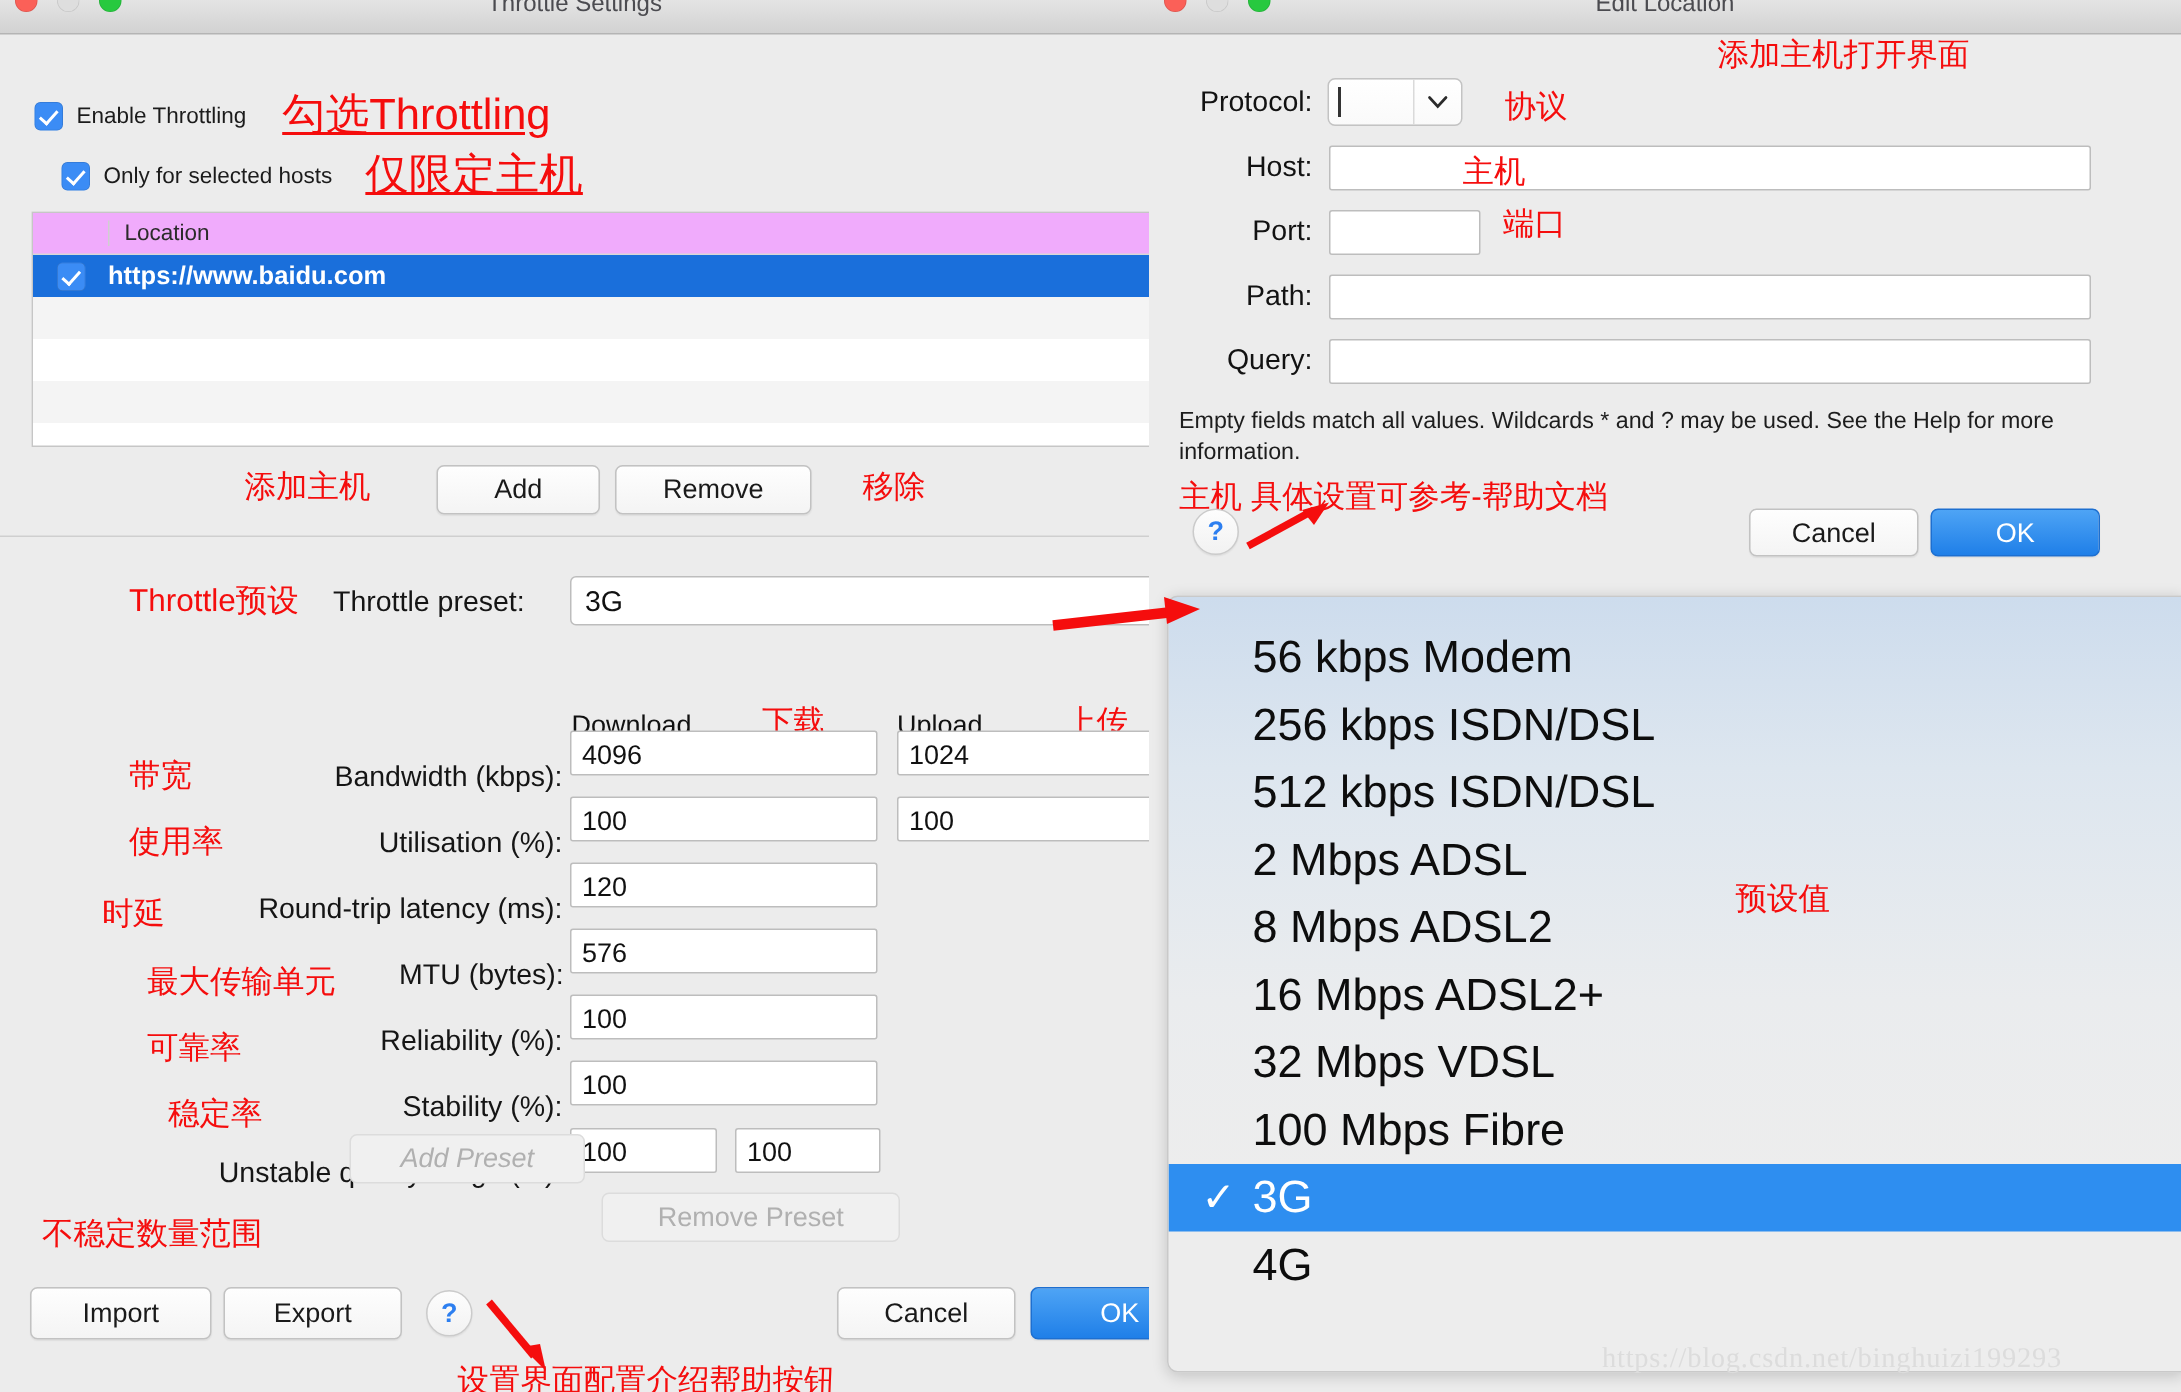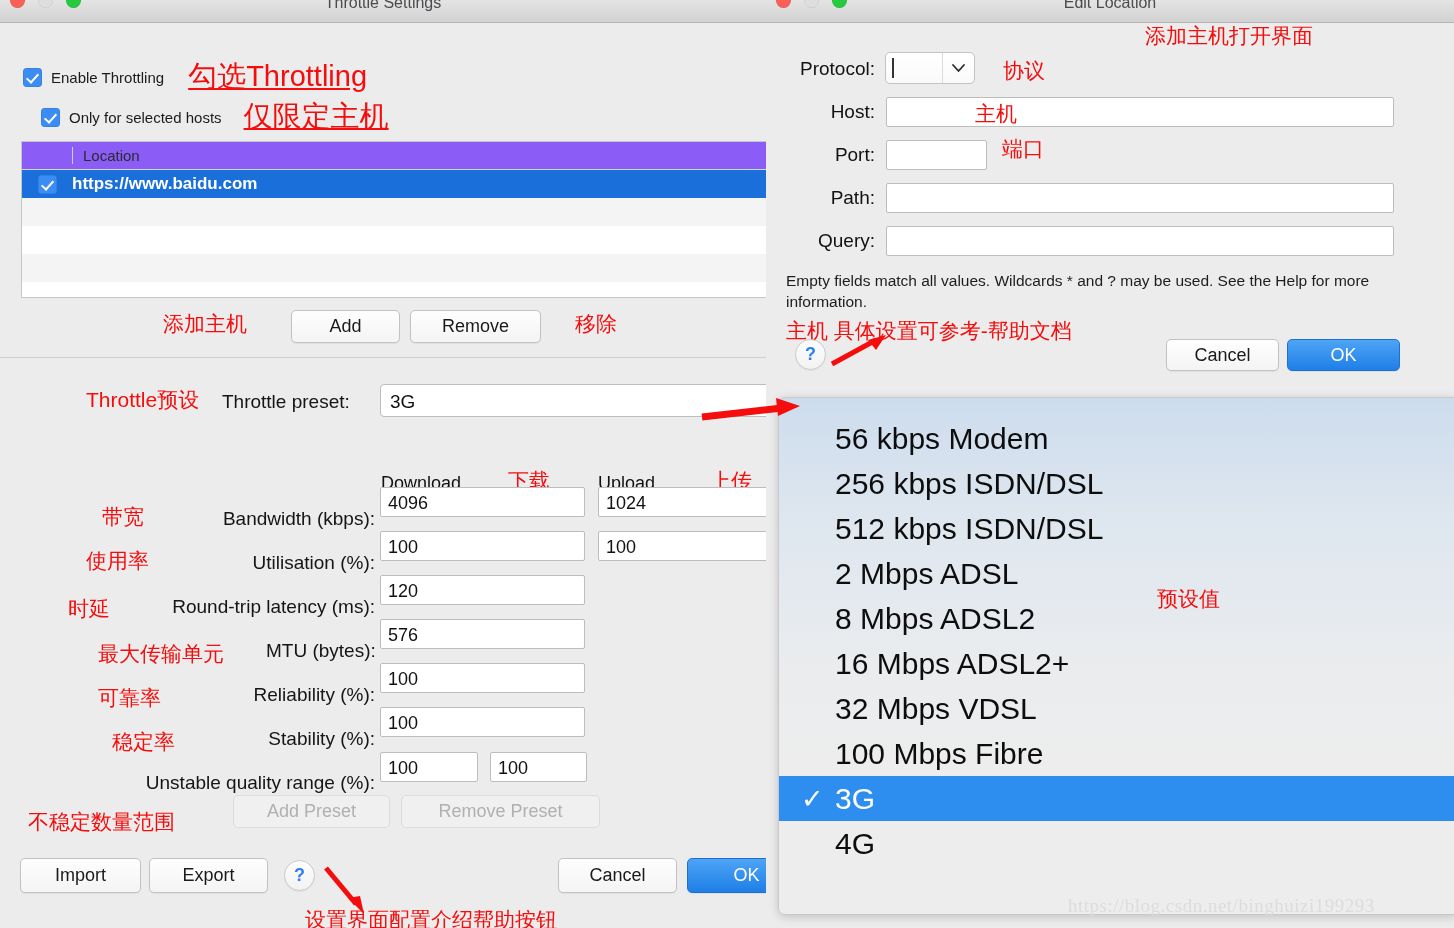--- a/index.html
+++ b/index.html
@@ -45,21 +45,21 @@
 
   .zh{color:#f50d0d;font-size:21px;white-space:nowrap;position:absolute;}
   .zh-inline{color:#f50d0d;font-size:29px;white-space:nowrap;margin-left:14px;text-decoration:underline;}
 
   
   #host-list{
     position:absolute;left:21px;top:119px;width:745px;height:155px;
     background:#fff;border:1px solid #c6c6c6;overflow:hidden;
   }
   #host-list-header{
-    height:27px;background:#8b5cf6;border-bottom:1px solid #d8d8d8;
+    height:27px;background:#f0abfc;border-bottom:1px solid #d8d8d8;
     display:flex;align-items:center;
   }
   .col-check{width:50px;flex:none;height:17px;border-right:1px solid #cfcfcf;}
   .col-loc{padding-left:10px;font-size:15px;color:#2b2b2b;}
   .lrow{height:28px;display:flex;align-items:center;}
   .lrow.sel{background:#1a6fdb;}
   .lrow.alt{background:#f4f4f4;}
   .lrow-cb{
     width:19px;height:19px;border-radius:3.5px;background:#3b8cf5;margin-left:16px;
     position:relative;flex:none;box-shadow:inset 0 0 0 .5px rgba(0,0,0,.18);
@@ -204,21 +204,21 @@
 
       <div class="zh" style="left:86px;top:364px;">Throttle预设</div>
       <div class="flabel" style="left:222px;top:369px;">Throttle preset:</div>
       <div id="preset-input" style="left:380px;top:362px;width:400px;">3G</div>
 
       <div class="colhead" style="left:381px;top:451px;">Download</div>
       <div class="zh" style="left:508px;top:445px;">下载</div>
       <div class="colhead" style="left:598px;top:451px;">Upload</div>
       <div class="zh" style="left:710px;top:445px;">上传</div>
 
-      <div class="zh" style="left:86px;top:481px;margin-left:16px;">带宽</div>
+      <div class="zh" style="left:86px;top:481px;">带宽</div>
       <div class="flabel" style="left:190px;top:486px;width:185px;">Bandwidth (kbps):</div>
       <div class="finput" style="left:380px;top:465px;width:205px;">4096</div>
       <div class="finput" style="left:598px;top:465px;width:205px;">1024</div>
 
       <div class="zh" style="left:86px;top:525px;">使用率</div>
       <div class="flabel" style="left:190px;top:530px;width:185px;">Utilisation (%):</div>
       <div class="finput" style="left:380px;top:509px;width:205px;">100</div>
       <div class="finput" style="left:598px;top:509px;width:205px;">100</div>
 
       <div class="zh" style="left:68px;top:573px;">时延</div>
@@ -235,21 +235,21 @@
 
       <div class="zh" style="left:112px;top:706px;">稳定率</div>
       <div class="flabel" style="left:242px;top:706px;width:133px;">Stability (%):</div>
       <div class="finput" style="left:380px;top:685px;width:205px;">100</div>
 
       <div class="flabel" style="left:103px;top:750px;width:272px;">Unstable quality range (%):</div>
       <div class="finput" style="left:380px;top:730px;width:98px;">100</div>
       <div class="finput" style="left:490px;top:730px;width:97px;">100</div>
       <div class="zh" style="left:28px;top:786px;">不稳定数量范围</div>
 
-      <div class="btn disabled" style="left:233px;top:773px;width:155px;height:31px;">Add Preset</div>
+      <div class="btn disabled" style="left:233px;top:734px;width:155px;height:31px;font-style:italic;">Add Preset</div>
       <div class="btn disabled" style="left:401px;top:773px;width:197px;height:31px;">Remove Preset</div>
 
       <div class="btn" style="left:20px;top:836px;width:119px;height:33px;">Import</div>
       <div class="btn" style="left:149px;top:836px;width:117px;height:33px;">Export</div>
       <div class="help-btn" style="left:284px;top:838px;">?</div>
 
       <svg class="arrow" style="left:320px;top:840px;" width="60" height="60" viewBox="0 0 60 60">
         <path d="M6 6 L36 42" stroke="#f50d0d" stroke-width="5" fill="none"></path>
         <path d="M44 52 L28 36 L40 34 Z" fill="#f50d0d"></path>
       </svg>

